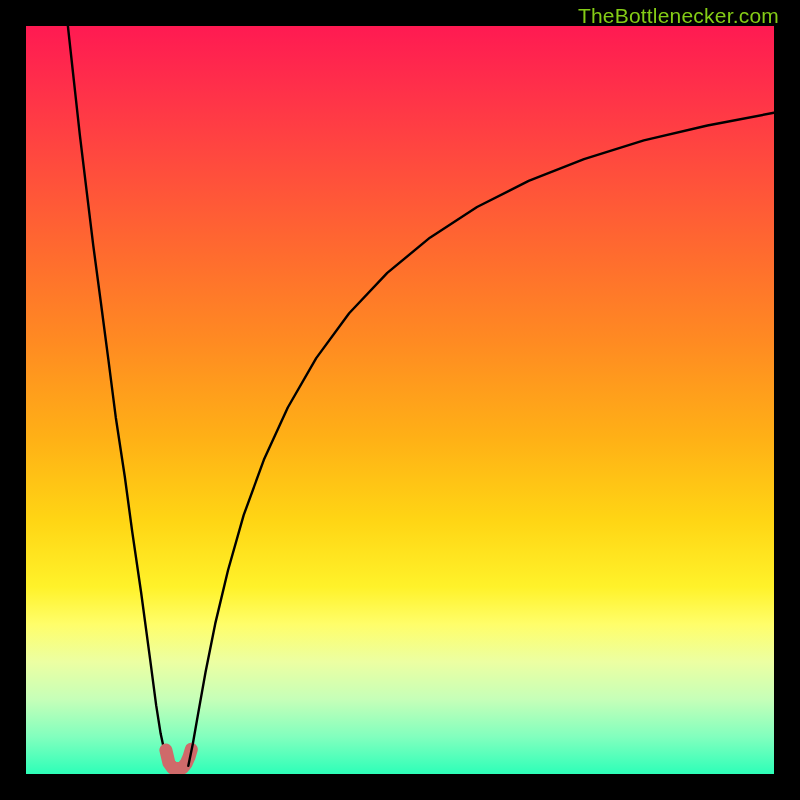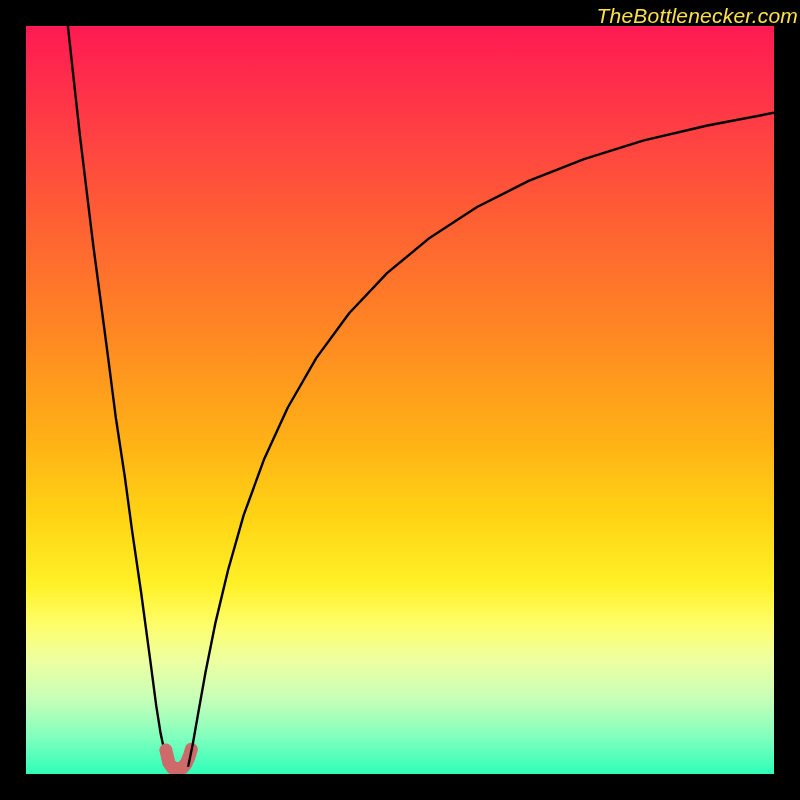--- a/index.html
+++ b/index.html
@@ -45,26 +45,25 @@
       #2dffb8 100%
     );
   }
   svg.curves {
     position: absolute;
     inset: 0;
   }
   .watermark {
     position: absolute;
     top: 4px;
-    right: 2px;
-    color: #fde047;
+    right: 21px;
+    color: #84cc16;
     font-size: 21px;
     letter-spacing: 0.2px;
     user-select: none;
-    font-style: italic;
   }
 </style>
 </head>
 <body>
 
 <div class="frame">
 
   <div class="plot">
     <div class="gradient"></div>
     <svg class="curves" viewBox="0 0 748 748" preserveAspectRatio="none">

